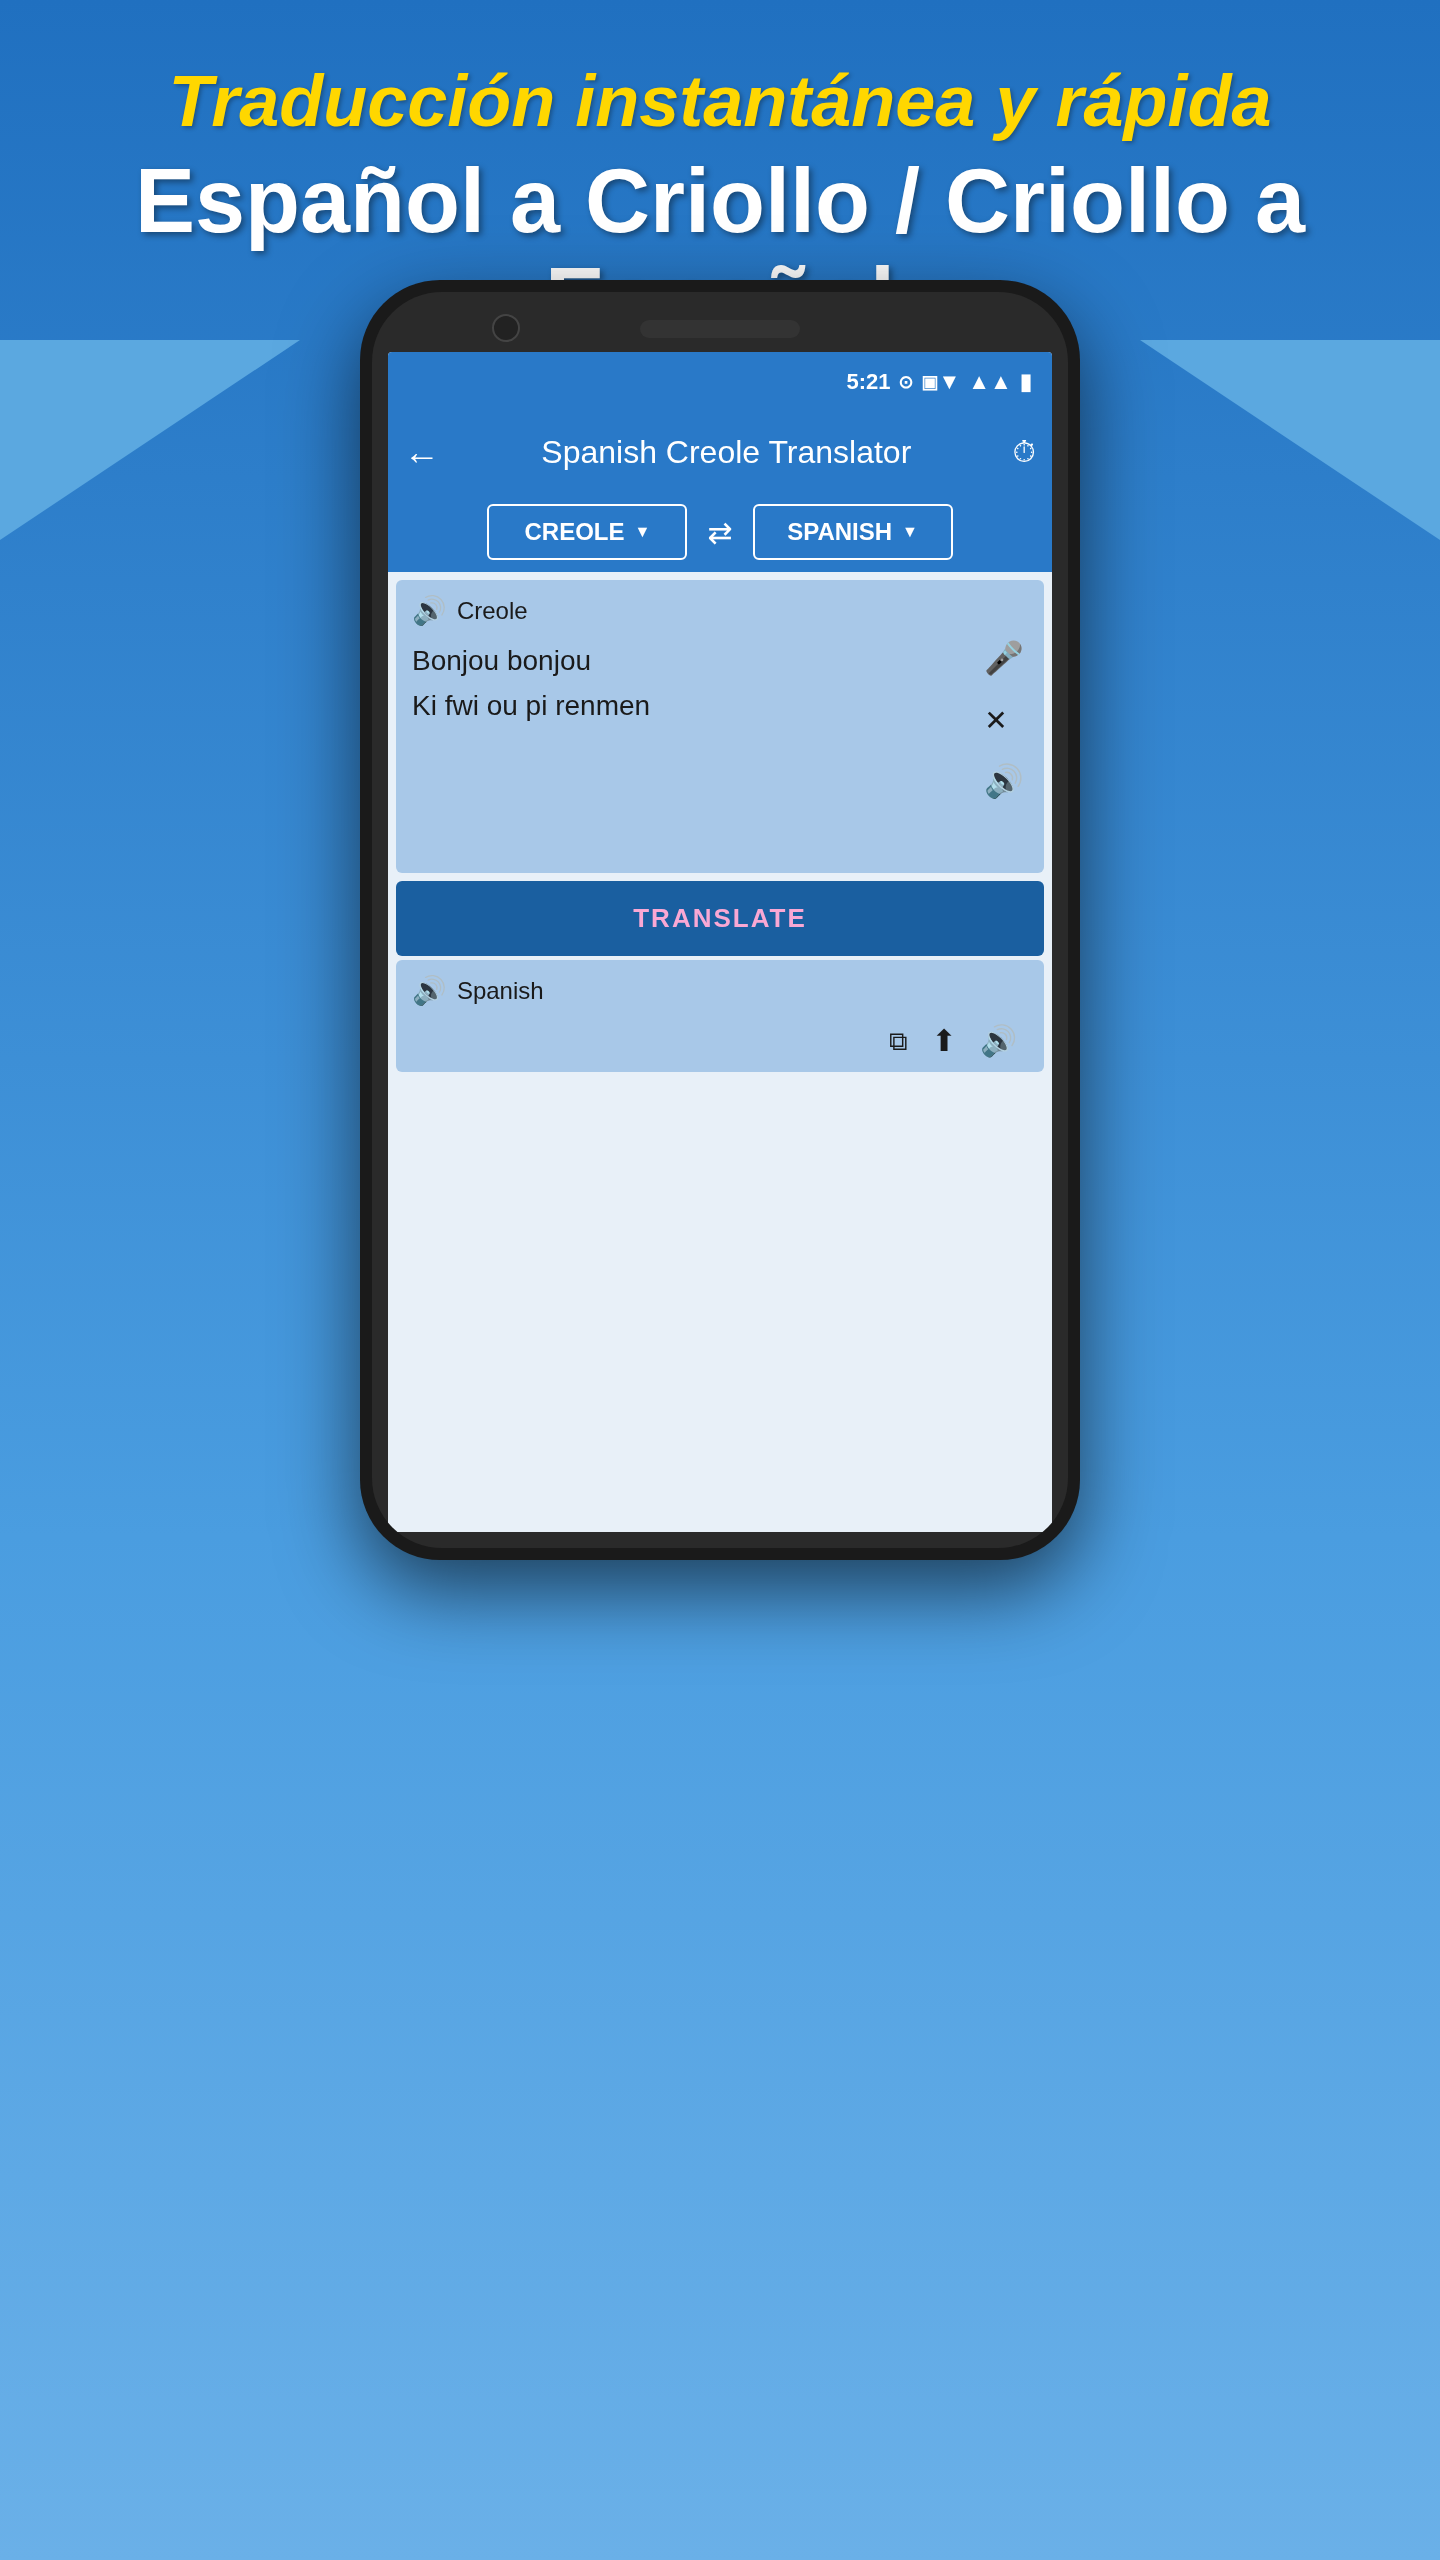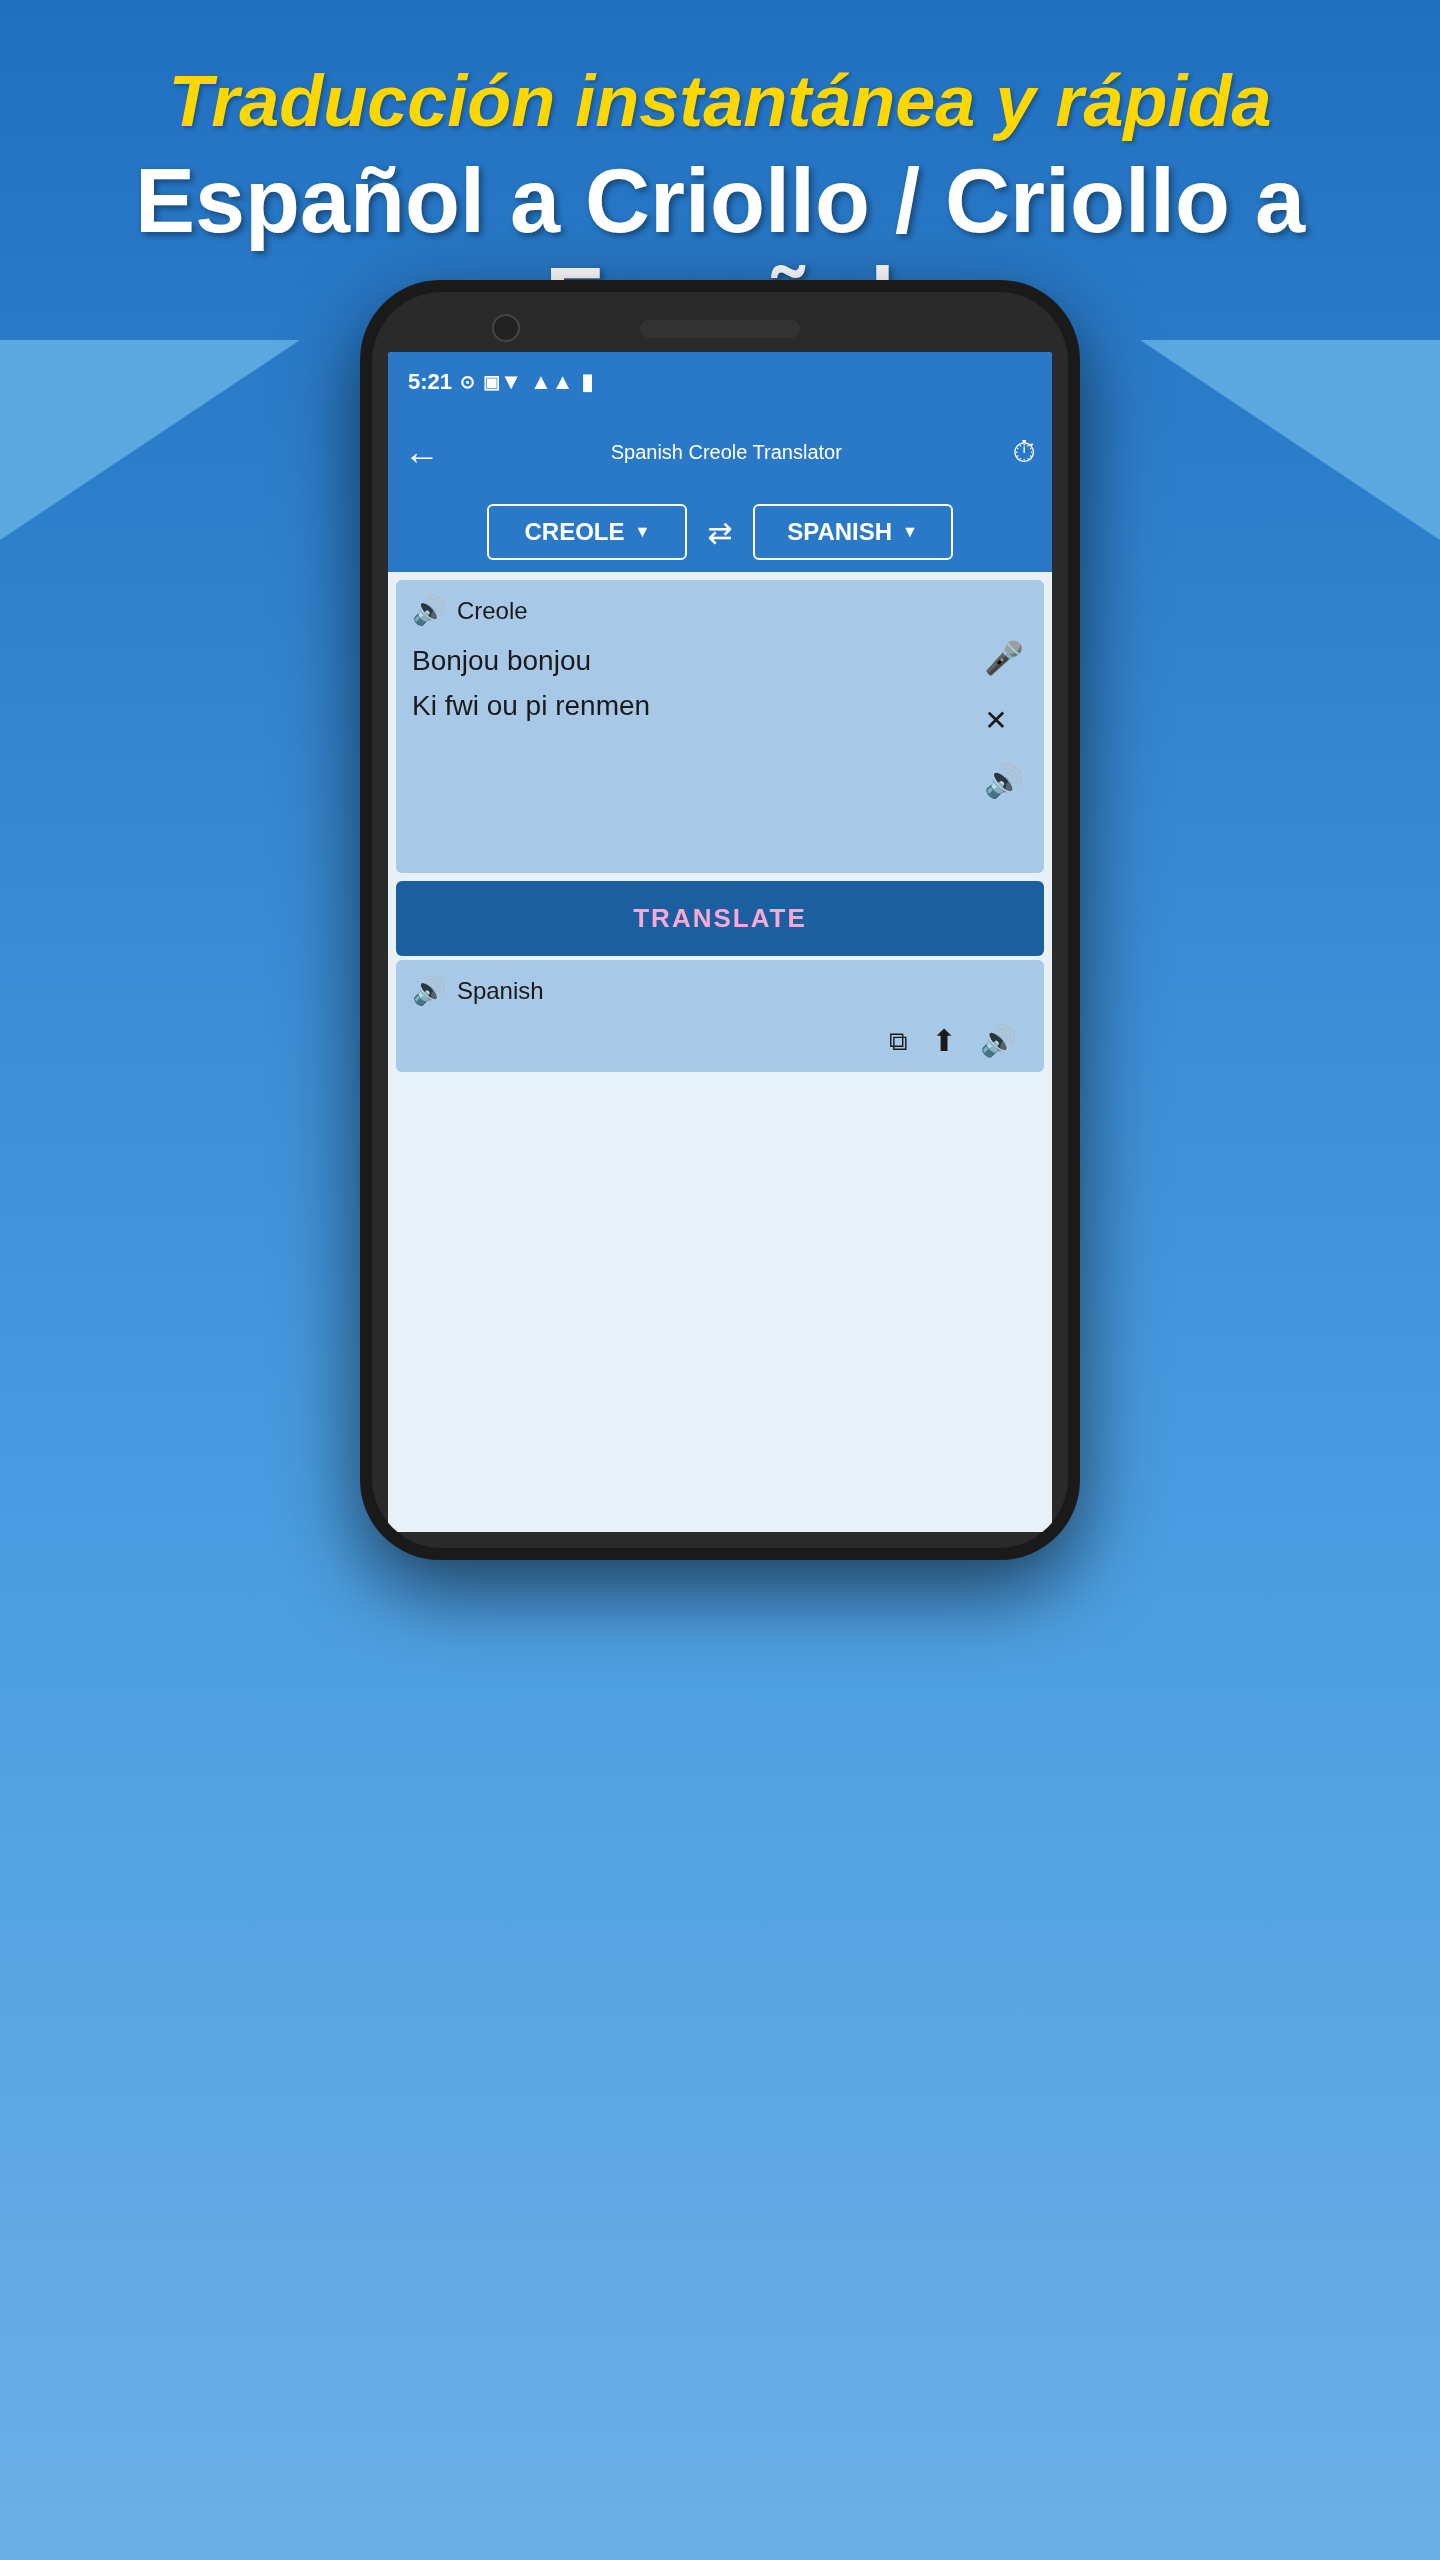--- a/index.html
+++ b/index.html
@@ -136,21 +136,21 @@
       border: 2px solid #444;
       z-index: 30;
     }
 
     
     .status-bar {
       background: #2979c8;
       height: 60px;
       display: flex;
       align-items: center;
-      justify-content: flex-start;
+      justify-content: flex-end;
       padding: 0 20px;
       color: white;
       font-size: 22px;
       font-weight: bold;
     }
 
     .status-left {
       display: flex;
       align-items: center;
       gap: 8px;
@@ -179,21 +179,21 @@
 
     .toolbar-back {
       font-size: 36px;
       color: white;
       cursor: pointer;
     }
 
     .toolbar-title {
       flex: 1;
       text-align: center;
-      font-size: 20px;
+      font-size: 32px;
       color: white;
       font-weight: 400;
     }
 
     .toolbar-history {
       font-size: 30px;
       color: white;
       cursor: pointer;
     }
 

